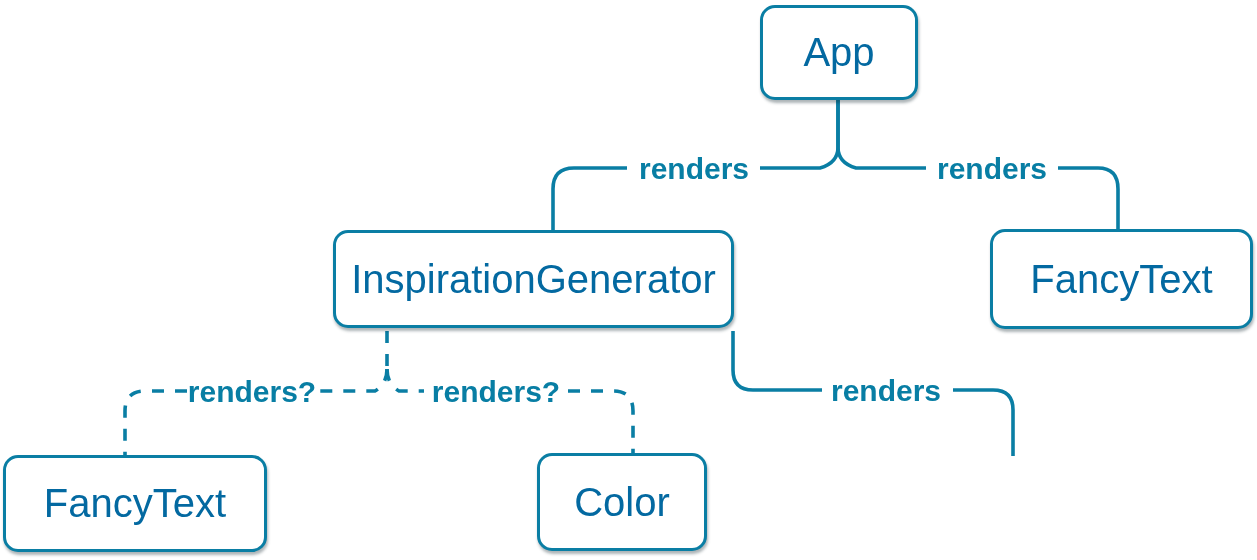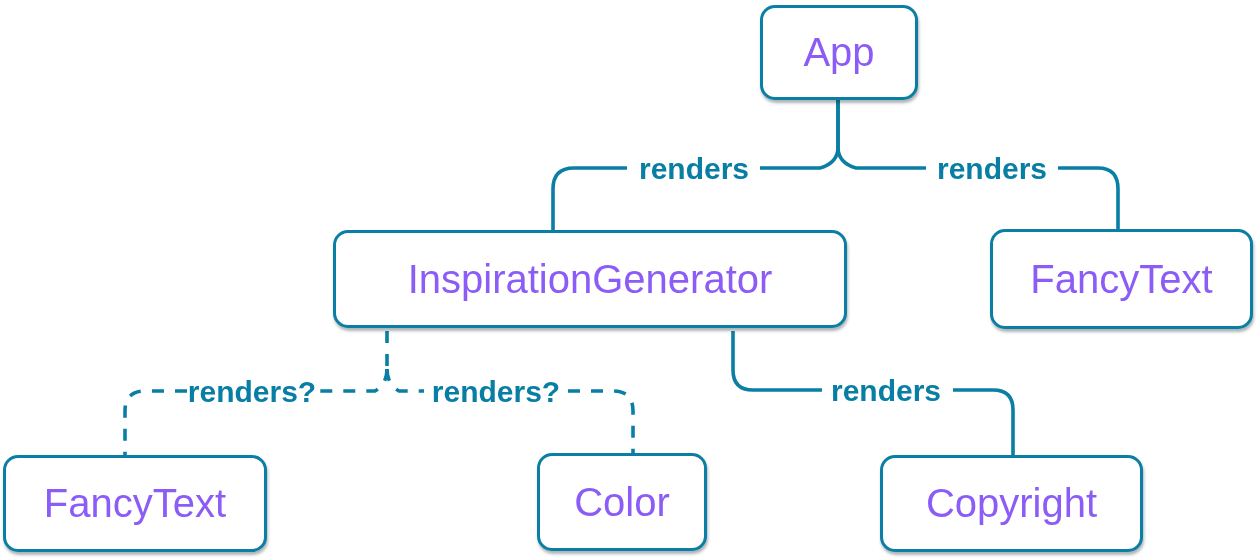--- a/index.html
+++ b/index.html
@@ -40,27 +40,27 @@
   .node {
     position: absolute;
     box-sizing: border-box;
     background: #ffffff;
     border: 3px solid #0a7ea4;
     border-radius: 15px;
     box-shadow: 1px 3px 3px rgba(20, 40, 50, 0.35);
     display: flex;
     align-items: center;
     justify-content: center;
-    color: #8b5cf6;
+    color: #0369a1;
     font-size: 40px;
     font-weight: 500;
     white-space: nowrap;
   }
   .node-app                   { left: 760px; top: 5px;   width: 158px; height: 95px; }
-  .node-inspiration-generator { left: 333px; top: 230px; width: 514px; height: 98px; text-align: center; }
+  .node-inspiration-generator { left: 333px; top: 230px; width: 401px; height: 98px; text-align: center; }
   .node-fancy-text-top        { left: 990px; top: 229px; width: 263px; height: 100px; }
   .node-fancy-text-bottom     { left: 3px;   top: 455px; width: 264px; height: 97px; }
   .node-color                 { left: 537px; top: 453px; width: 170px; height: 98px; }
   .node-copyright             { left: 880px; top: 455px; width: 263px; height: 97px; }
 </style>
 </head>
 <body>
 
 <div class="canvas">
 
@@ -101,17 +101,14 @@
   </div>
 
   <div class="node node-fancy-text-bottom">
     <span>FancyText</span>
   </div>
 
   <div class="node node-color">
     <span>Color</span>
   </div>
 
-  <div class="node node-copyright">
-    <span>Copyright</span>
-  </div>
 
 </div>
 
 </body></html>

